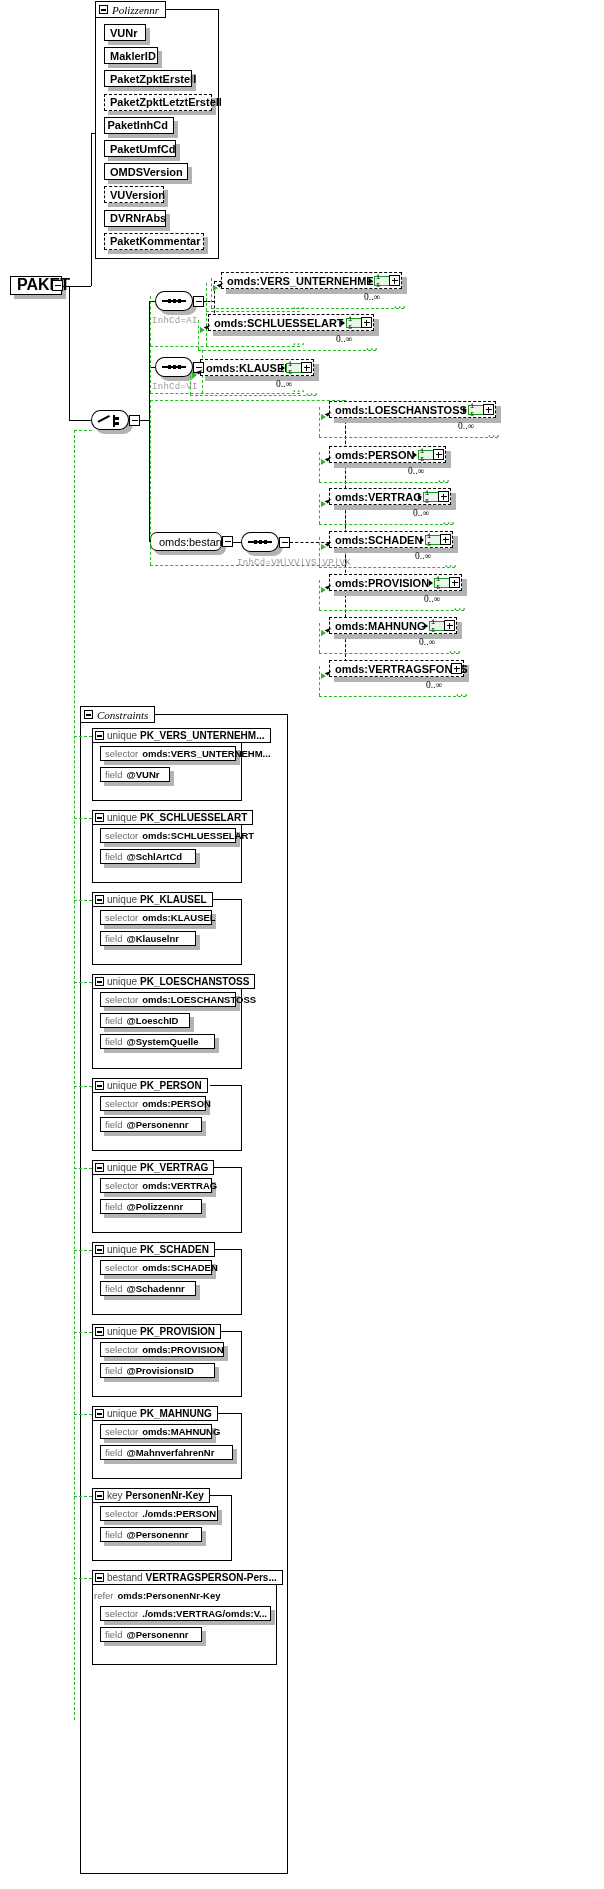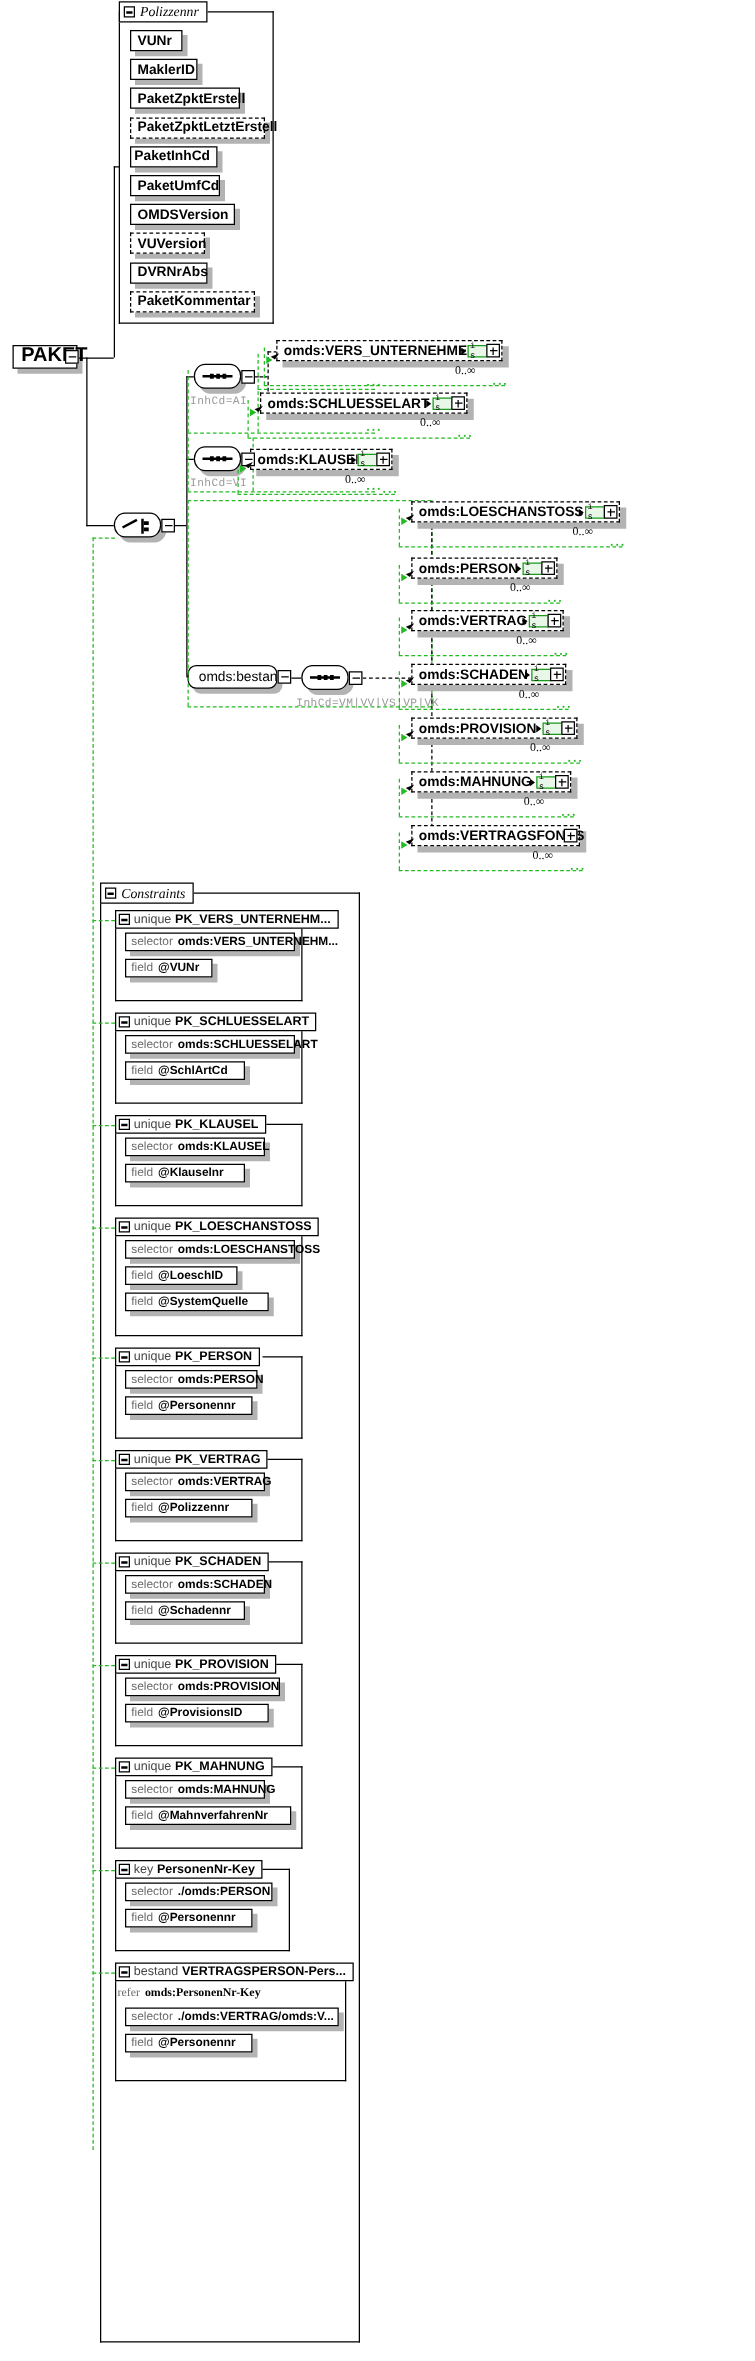--- a/index.html
+++ b/index.html
@@ -149,21 +149,21 @@
   .crow {
     position:absolute; border:1px solid #000; background:#fff; height:15px;
     display:flex; align-items:center; font-size:9.5px; white-space:nowrap;
     padding:0 4px; gap:4px; z-index:3;
   }
   .crow .k { color:#6b6b6b; }
   .crow .v { color:#000; font-weight:bold;text-align:right; }
   .rowshadow { position:absolute; background:#b3b3b3; z-index:1; }
   .referrow {
     position:absolute; height:14px; display:flex; align-items:center;
-    font-size:9.5px; gap:4px; white-space:nowrap; background:#fff; z-index:4;font-family:Liberation Serif, serif;
+    font-size:9.5px; gap:4px; white-space:nowrap; background:#fff; z-index:4;
   }
 </style>
 </head>
 <body>
 
 <div class="canvas">
 
   <div class="groupbox" style="left:95px; top:9px; width:124px; height:250px; border-top:none;"></div>
   <div class="ln-h" style="left:150px; top:9px; width:69px;"></div>
   <div class="grouptab" style="left:95px; top:1px;">

